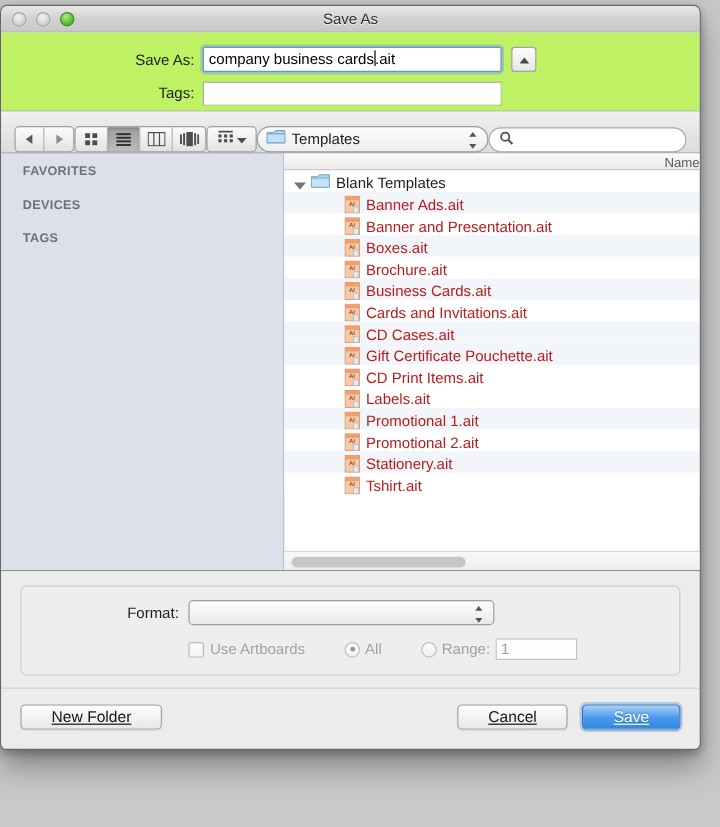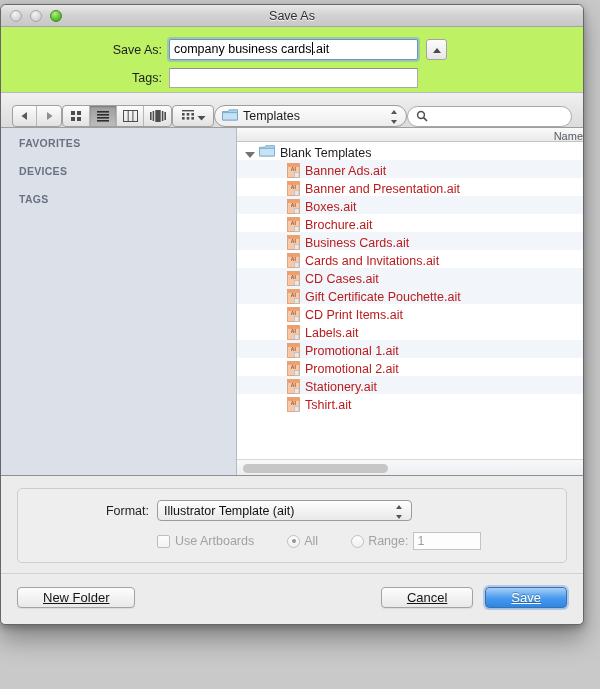--- a/index.html
+++ b/index.html
@@ -638,21 +638,20 @@
       </div>
     </div>
   </div>
 
   <div id="options">
     <div id="options-box">
 
       <div class="optrow">
         <div class="opt-label">Format:</div>
         <div id="format-popup">
-          <span>Illustrator Template (ait)</span>
           <span class="stepper">
             <span class="up"></span>
               <span class="dn"></span>
           </span>
         </div>
       </div>
 
       <div class="optrow">
         <div class="opt-label"></div>
         <div class="checkbox"></div>

